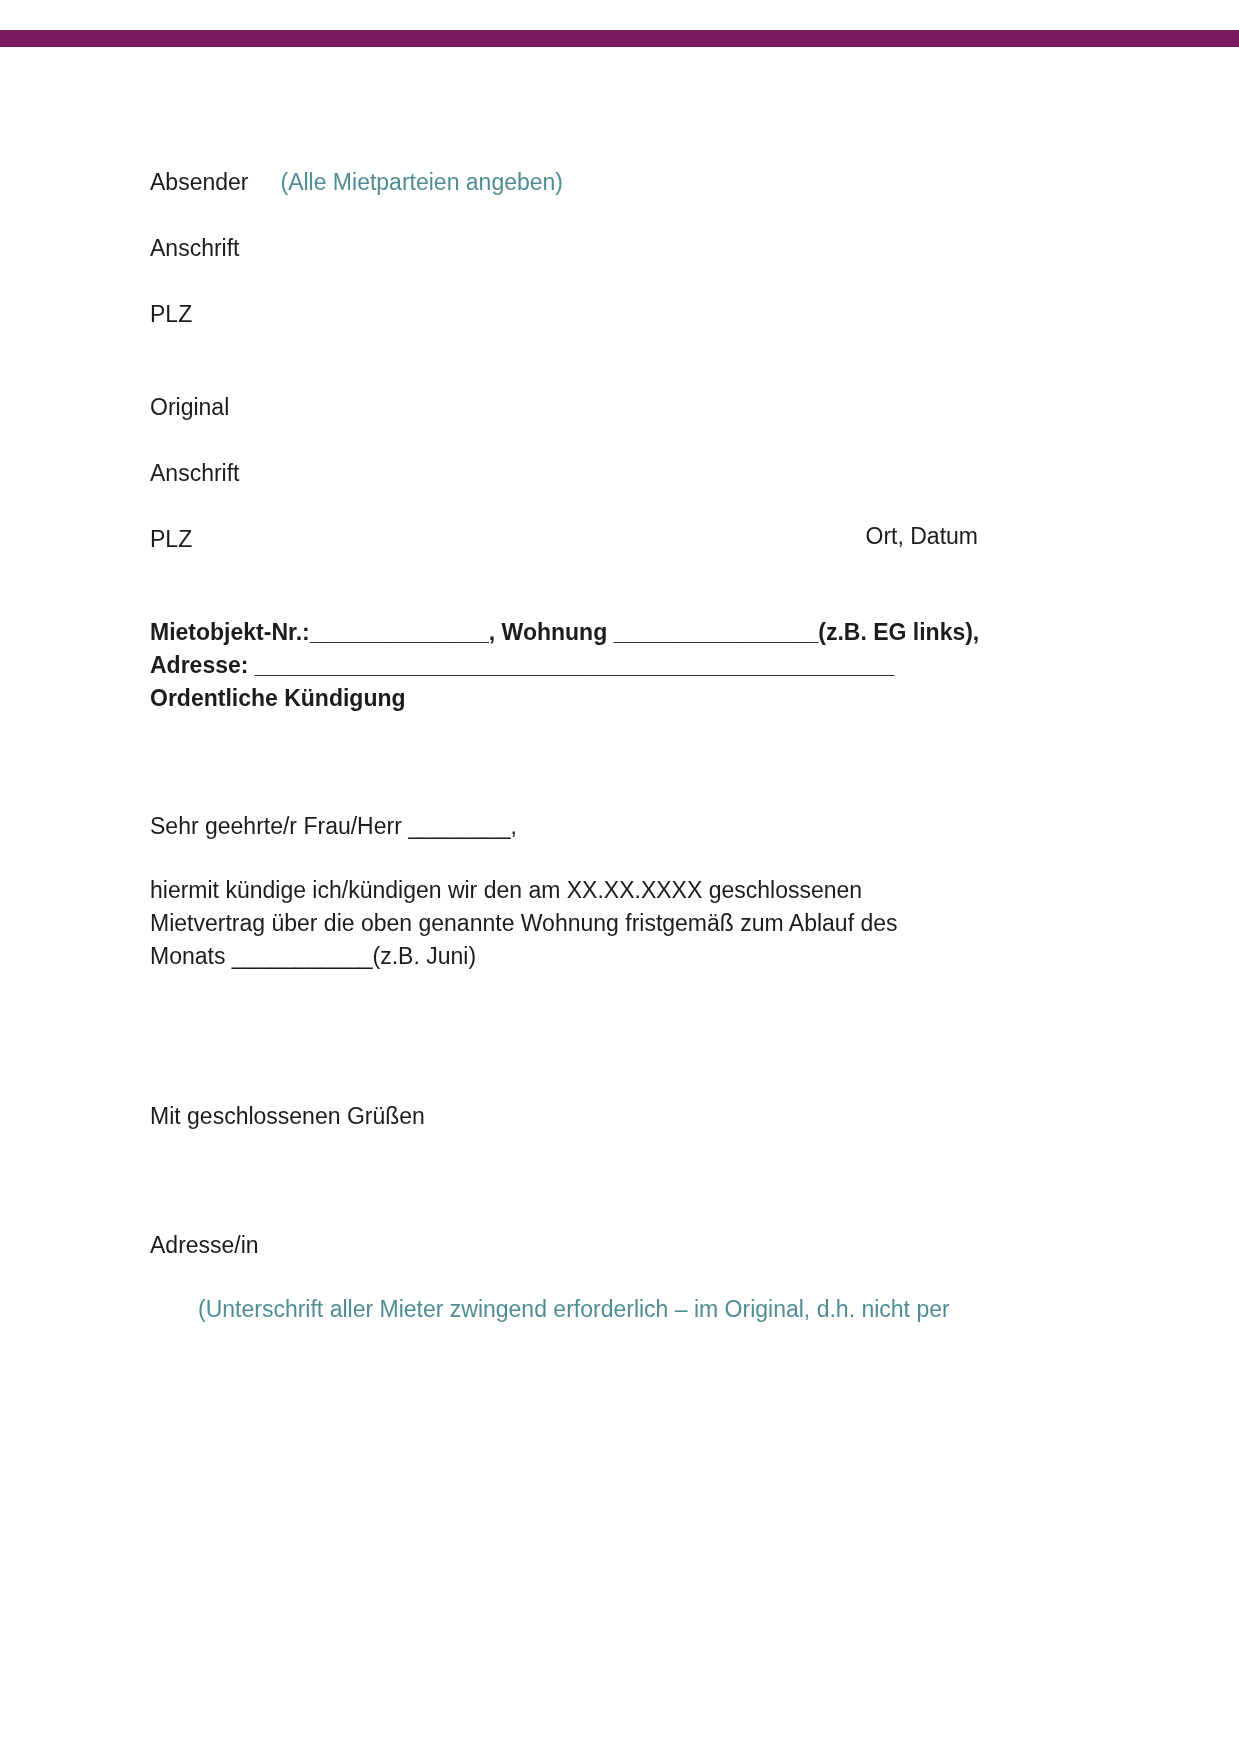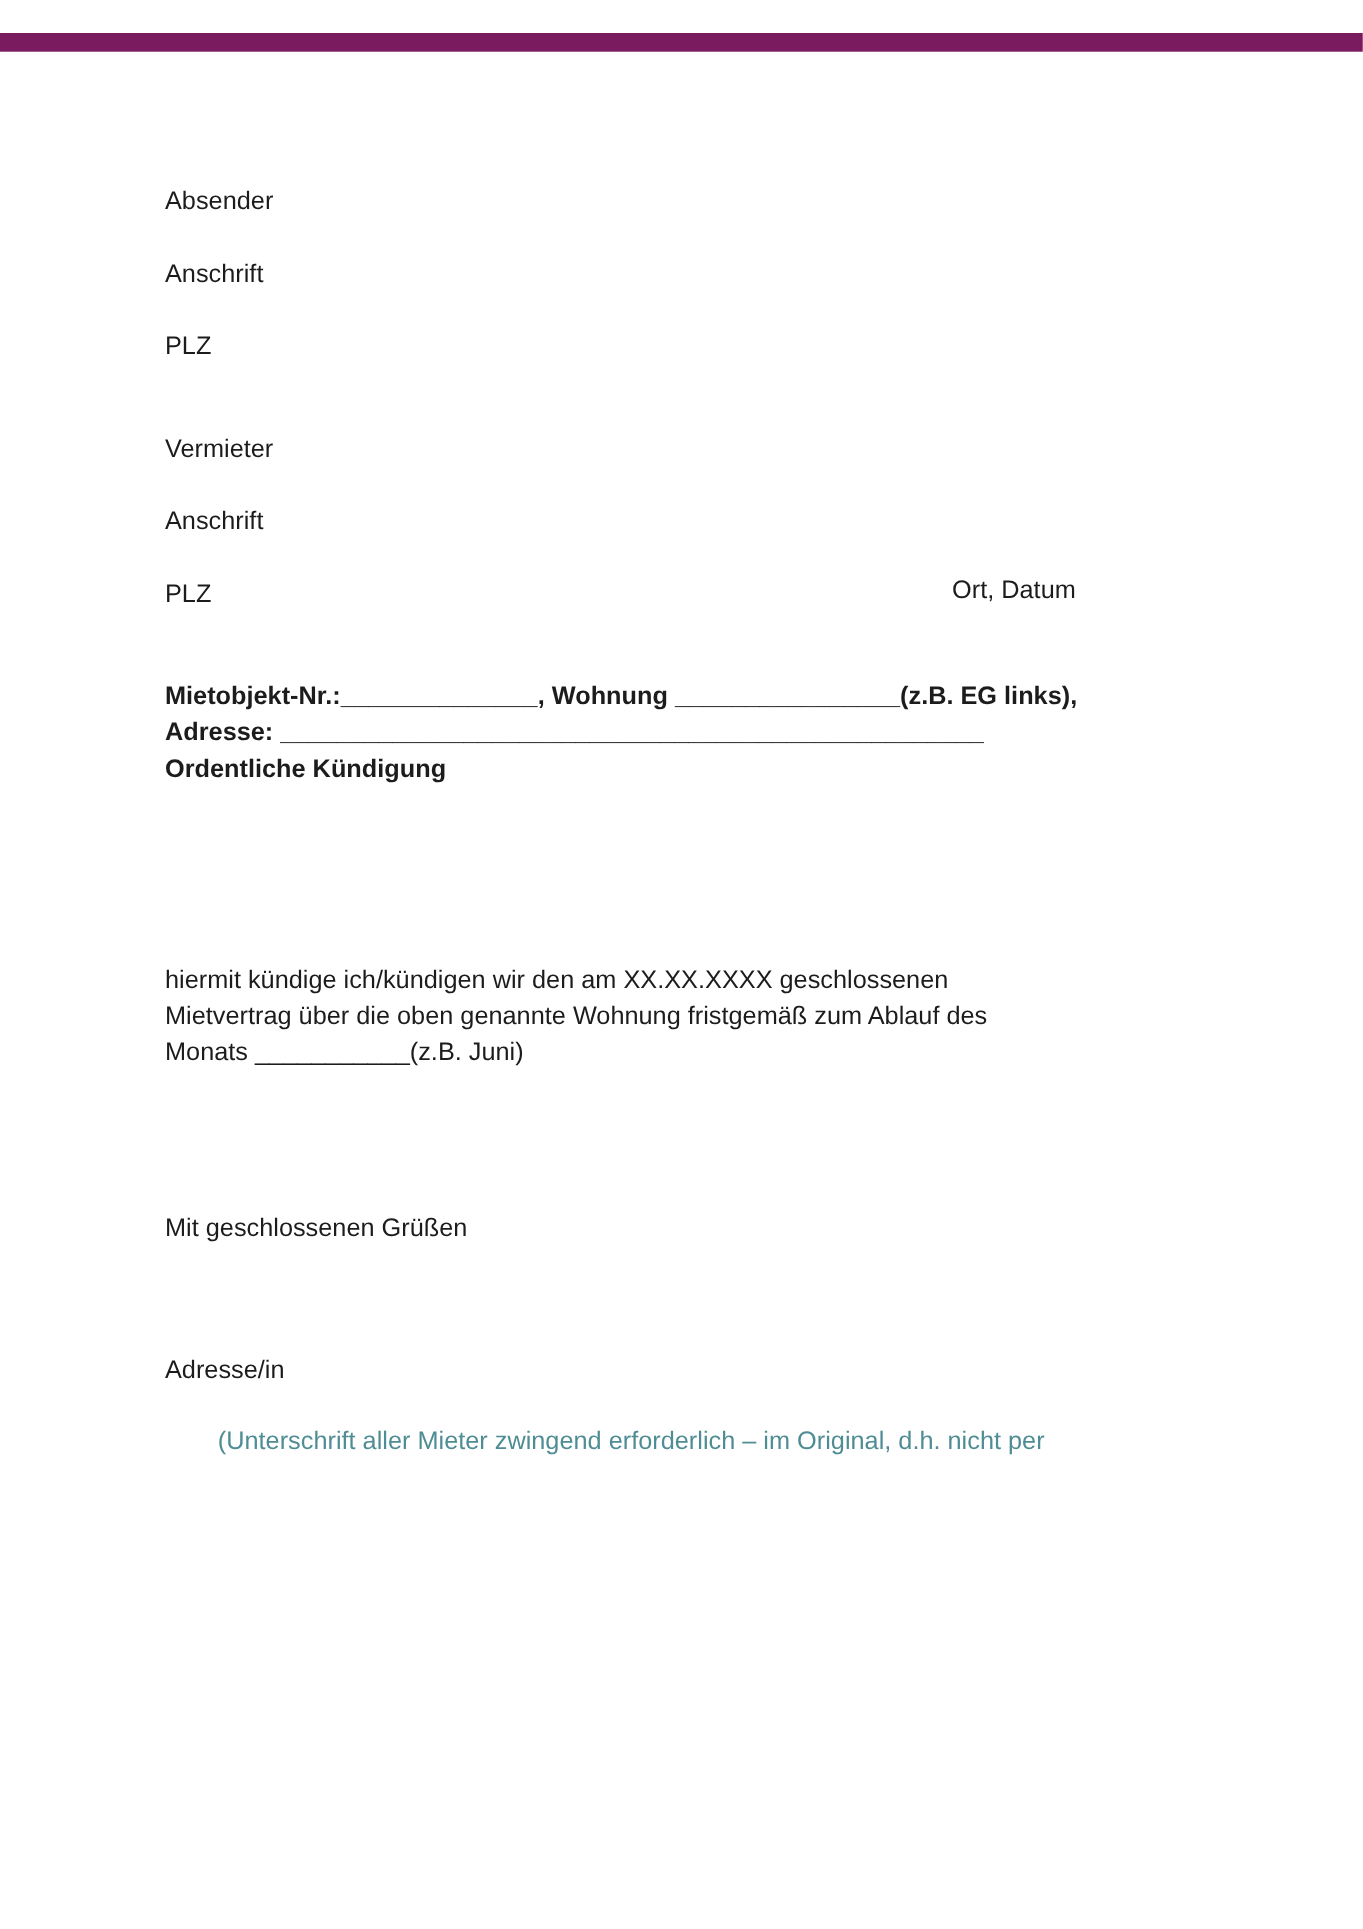--- a/index.html
+++ b/index.html
@@ -45,37 +45,39 @@
 </head>
 <body>
 
 <div class="page">
 
   <div class="accent-bar" style="background: rgb(122, 26, 95);"></div>
 
   <div class="block sender-block">
     <div class="line-row">
       <span>Absender</span>
+      <span class="hint-gap note-color" style="color: rgb(79, 141, 148);">(Alle Mietparteien angeben)</span>
     </div>
     <div>Anschrift</div>
     <div>PLZ</div>
   </div>
 
   <div class="block landlord-block">
-    <div>Vermieter</div>
+    <div>Original</div>
     <div>Anschrift</div>
     <div>PLZ</div>
   </div>
 
   <div class="block date-line">Ort, Datum</div>
 
   <div class="block subject-block">Mietobjekt-Nr.:______________, Wohnung ________________(z.B. EG links),
 Adresse: __________________________________________________
 Ordentliche Kündigung</div>
 
+  <div class="block salutation">Sehr geehrte/r Frau/Herr ________,</div>
 
   <div class="block body-paragraph">hiermit kündige ich/kündigen wir den am XX.XX.XXXX geschlossenen
 Mietvertrag über die oben genannte Wohnung fristgemäß zum Ablauf des
 Monats ___________(z.B. Juni)</div>
 
 
   <div class="block closing">Mit geschlossenen Grüßen</div>
 
   <div class="block signature">Adresse/in</div>
 

